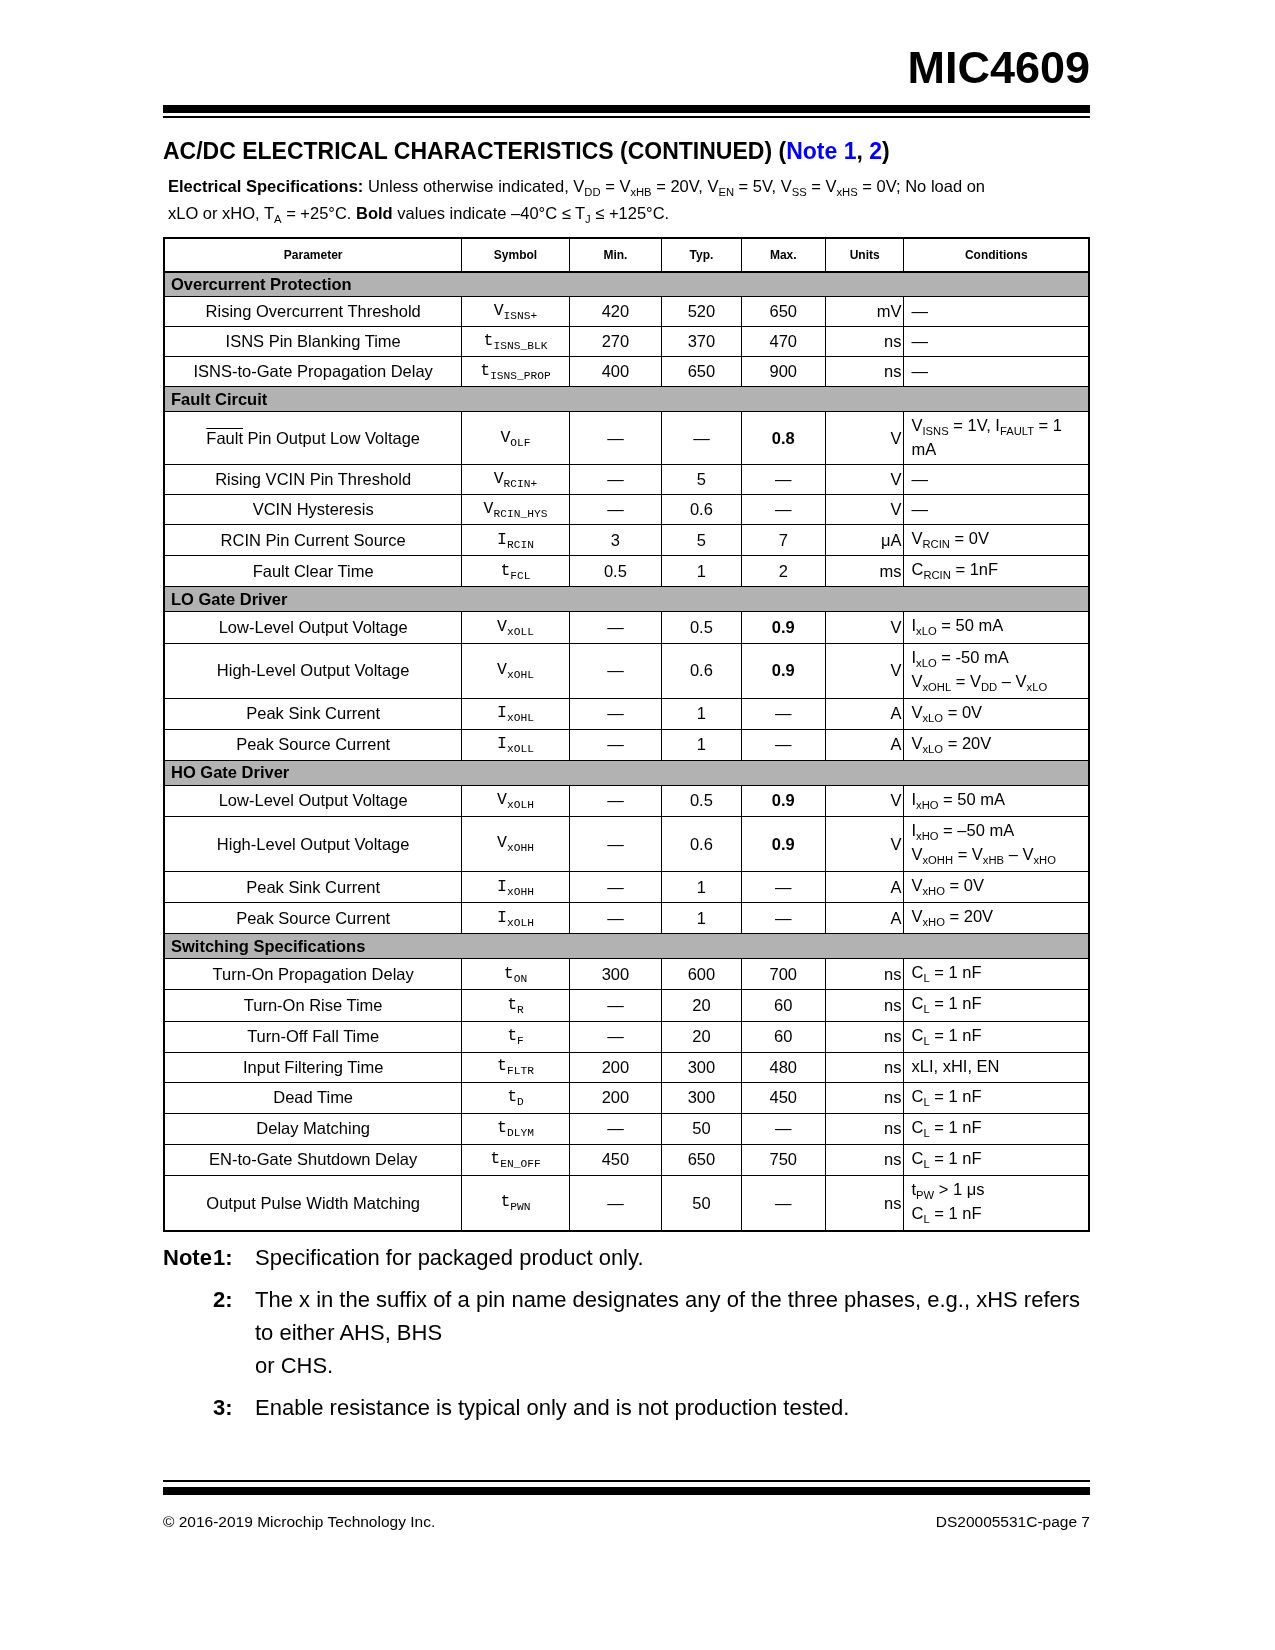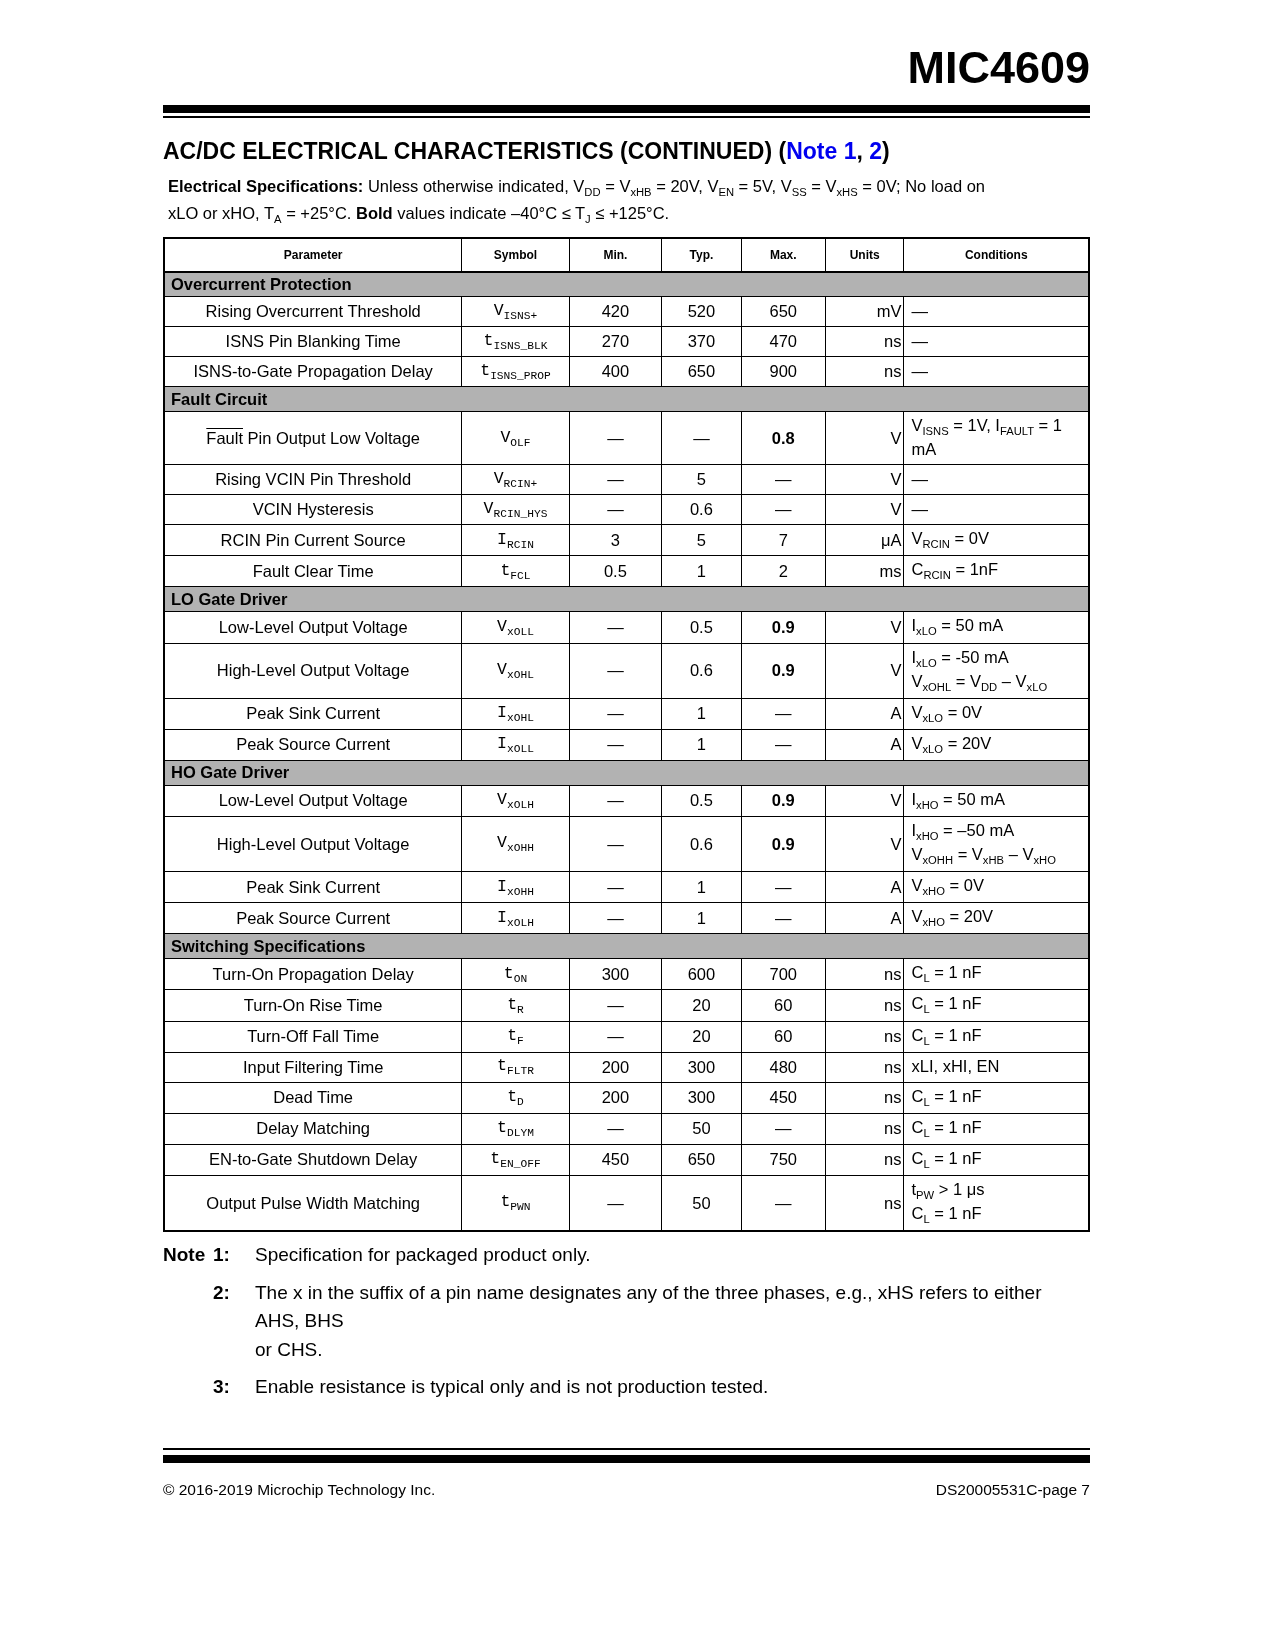--- a/index.html
+++ b/index.html
@@ -35,25 +35,25 @@
   td.c-num   { text-align:center; padding:2px 2px; }
   td.c-units { text-align:right; padding:2px 2px; }
   td.c-cond  { text-align:left; padding:3px 7px; line-height:1.32; }
   tr.section-row td {
     background:var(--band-gray); font-weight:bold; height:25px;
     padding:1px 6px; text-align:left;
   }
   sub { font-size:0.68em; }
   .ovl { text-decoration:overline; }
 
-  .notes { margin-top:7px; font-size:19px; }
+  .notes { margin-top:7px; font-size:22px; }
   .note-item { display:grid; grid-template-columns:50px 42px 1fr; margin-top:9px; line-height:1.5; }
   .note-label, .note-num { font-weight:bold; }
 
-  .footer { position:absolute; left:163px; right:185px; top:1448px; }
+  .footer { position:absolute; left:163px; right:185px; top:1480px; }
   .footer .rule-thick { margin-top:5px; }
   .footer-row { display:flex; justify-content:space-between; margin-top:18px; font-size:15.5px; }
 </style>
 </head>
 <body>
 
 <div class="page">
   <div class="content">
 
     <h1 class="doc-title">MIC4609</h1>

